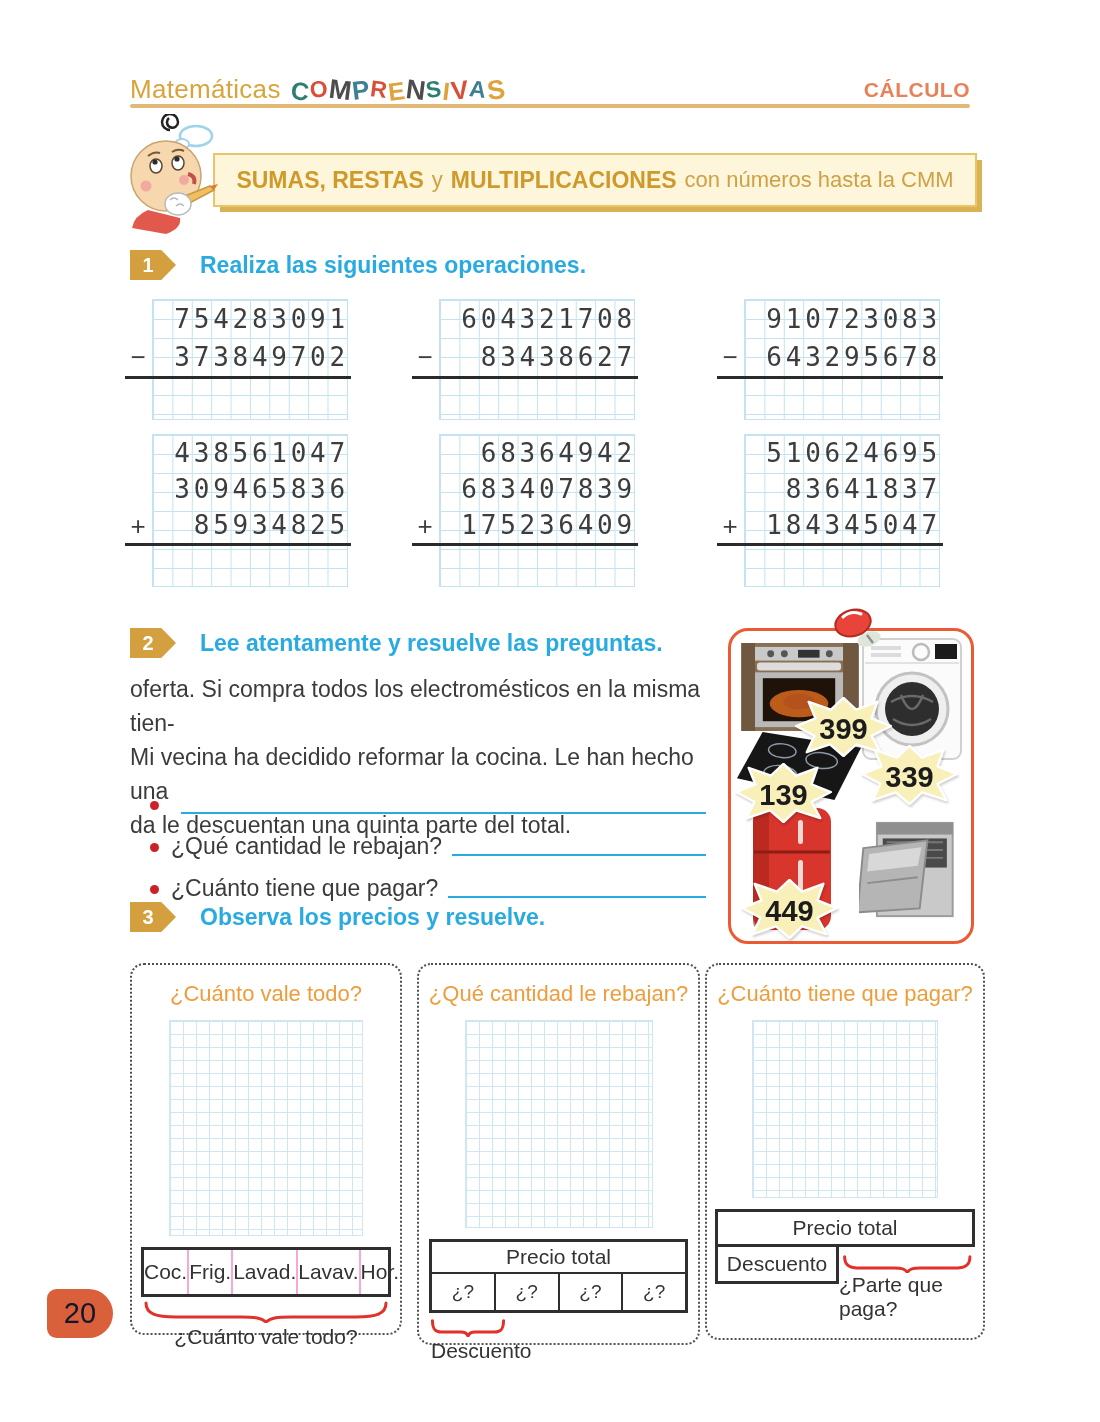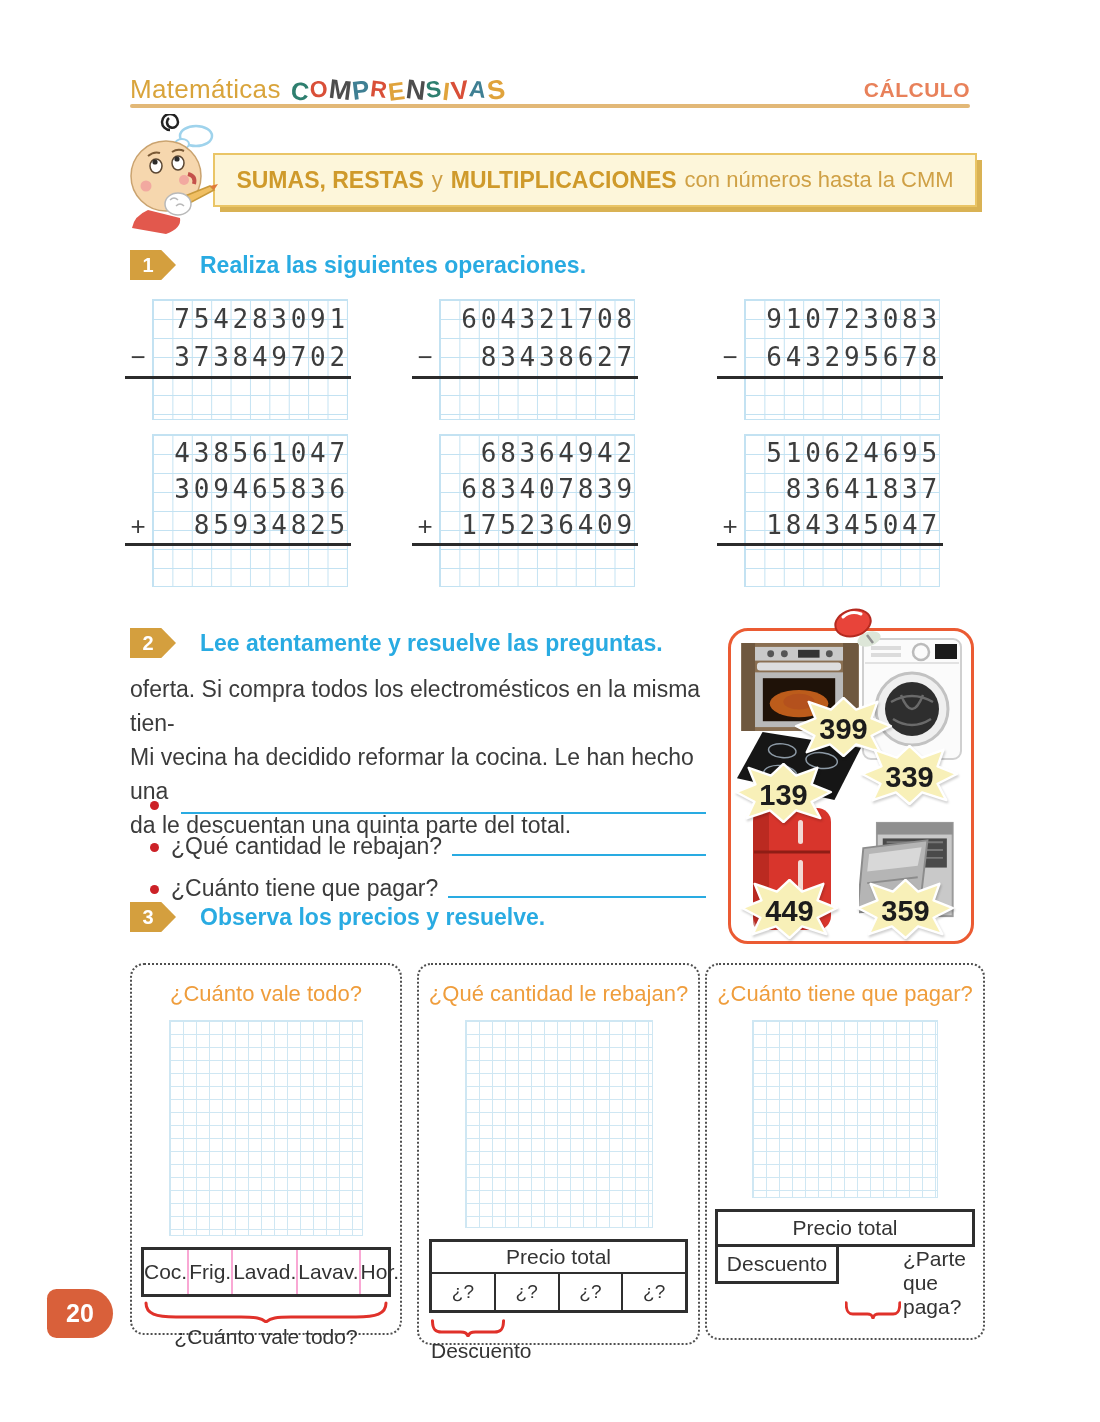--- a/index.html
+++ b/index.html
@@ -76,26 +76,26 @@
   .xlabel{font-size:21px;color:#333;margin-top:2px;}
   .tbl2{margin:12px 10px 0;border:3px solid #2f2f2f;}
   .tbl2 .hdr{height:30px;line-height:30px;font-size:21px;color:#333;border-bottom:2px solid #2f2f2f;}
   .tbl2 .row{display:flex;height:36px;}
   .tbl2 .qcell{flex:1;line-height:36px;font-size:19px;color:#333;border-left:2px solid #2f2f2f;}
   .tbl2 .qcell:first-child{border-left:none;}
   .tbl3{margin:12px 8px 0;text-align:left;}
   .tbl3 .hdr{border:3px solid #2f2f2f;height:32px;line-height:32px;font-size:21px;color:#333;text-align:center;}
   .tbl3 .row2{display:flex;}
   .tbl3 .dcell{width:118px;border:3px solid #2f2f2f;border-top:none;height:34px;line-height:34px;font-size:21px;color:#333;text-align:center;}
-  .tbl3 .rightcol{flex:1;display:flex;flex-direction:row;align-items:flex-end;}
+  .tbl3 .rightcol{flex:1;display:flex;flex-direction:column;align-items:flex-end;}
   .tbl3 .rightcol .brace{margin:8px 2px 0 6px;width:96%;}
   .tbl3 .plabel{font-size:21px;color:#333;margin-top:0;}
 
   .page-tab{position:absolute;left:47px;top:1289px;width:66px;height:49px;background:#d9603a;
-    border-radius:10px 26px 26px 10px;color:#ffffff;font-size:25px;display:flex;align-items:center;justify-content:center;font-weight:bold;}
+    border-radius:10px 26px 26px 10px;color:#0f172a;font-size:29px;display:flex;align-items:center;justify-content:center;}
 </style>
 </head>
 <body>
 
 <div id="page">
 
   <div class="brand">
     <span class="brand-prefix">Matemáticas</span>
     <span class="brand-word">
         <span class="brand-letter" style="color: rgb(46, 127, 111); font-size: 25px; transform: rotate(7deg) translateY(1px);">C</span>
@@ -465,26 +465,20 @@
 
     <svg class="item" style="left:128px;top:188px;width:98px;height:102px;" viewBox="0 0 100 105">
       <rect x="18" y="4" width="78" height="96" fill="#c9c9c9" stroke="#9b9b9b" stroke-width="2"></rect>
       <rect x="18" y="4" width="78" height="12" fill="#8f8f8f"></rect>
       <rect x="24" y="20" width="66" height="30" fill="#4a4a4a"></rect>
       <path d="M28 24 h58 M28 32 h58 M28 40 h58" stroke="#777" stroke-width="2"></path>
       <polygon points="4,30 70,22 62,92 -2,96" fill="#b5b5b5" stroke="#8c8c8c" stroke-width="2"></polygon>
       <polygon points="10,36 64,29 60,48 8,54" fill="#d8d8d8"></polygon>
       <line x1="8" y1="66" x2="60" y2="60" stroke="#8c8c8c" stroke-width="2"></line>
     </svg>
-    <div class="tag" style="left:122px;top:248px;">
-      <svg viewBox="0 0 100 62">
-          <polygon points="50,1 63,13 85,5 79,22 99,30 79,40 88,57 63,49 50,61 36,49 12,57 20,40 1,30 21,22 14,5 37,13" fill="#f8f0b8" stroke="#ffffff" stroke-width="2.5" stroke-linejoin="round"></polygon>
-        </svg>
-      <div class="price">359</div>
-    </div>
   </div>
 
   <div class="sec" style="left:130px;top:902px;">
     <div class="badge">3</div>
     <div class="sec-title">Observa los precios y resuelve.</div>
   </div>
 
   <div class="xbox" style="left:130px;top:963px;width:272px;height:372px;">
     <div class="xbox-heading">¿Cuánto vale todo?</div>
     <div class="xgrid" style="width:192px;height:214px;"></div>

